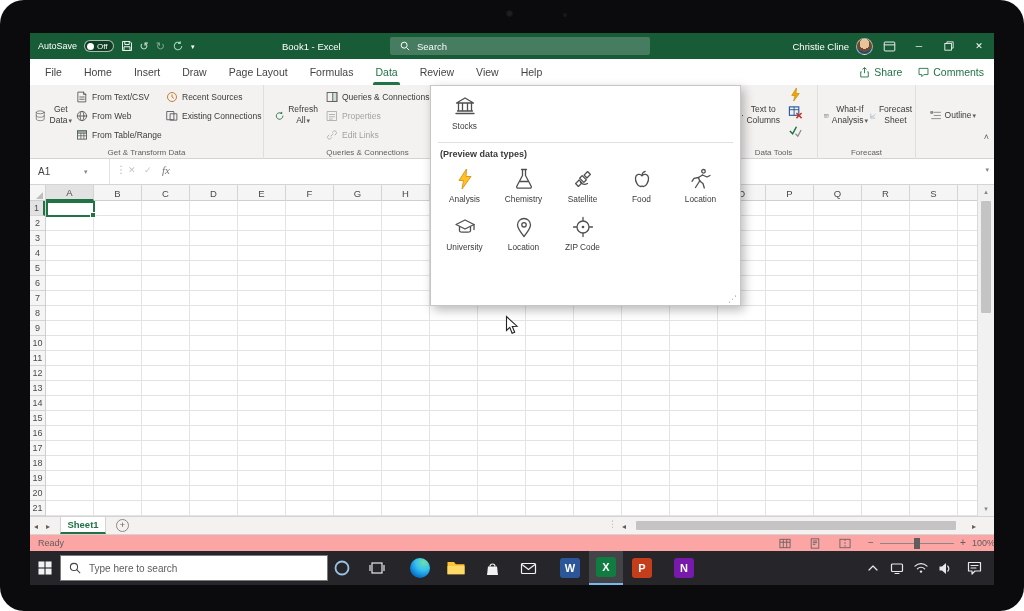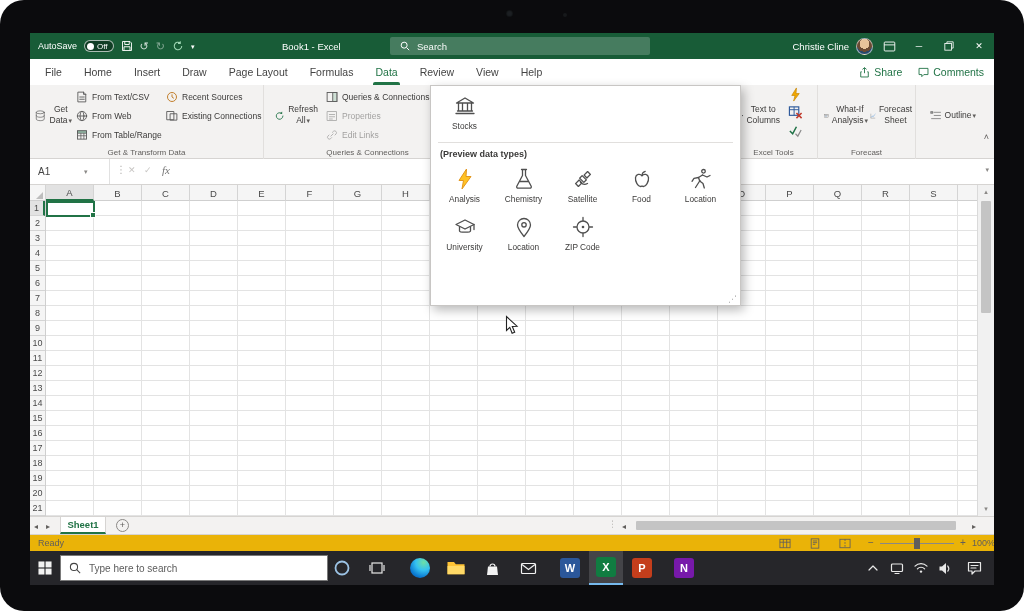--- a/index.html
+++ b/index.html
@@ -94,21 +94,21 @@
   
   .sheetbar{position:absolute;left:0;top:483px;width:964px;height:18px;background:#f3f2f1;border-top:1px solid #d6d4d2;font-size:9.5px}
   .snav{position:absolute;top:0;height:18px;display:flex;align-items:center;color:#605e5c;font-size:8px}
   .stab{position:absolute;left:30px;top:0;width:46px;height:17px;background:#fff;color:#217346;font-weight:700;display:flex;align-items:center;justify-content:center;border-left:1px solid #d6d4d2;border-right:1px solid #d6d4d2;border-bottom:2px solid #217346}
   .addsheet{position:absolute;left:86px;top:2px;width:13px;height:13px;border:1px solid #8a8886;border-radius:50%;display:flex;align-items:center;justify-content:center;color:#605e5c;font-size:9px;line-height:1}
   .sgrip{position:absolute;left:578px;top:2px;color:#b3b1af;font-size:9px;letter-spacing:-2px}
   .htrack{position:absolute;left:604px;top:4px;width:332px;height:9px;background:#f3f2f1}
   .hthumb{position:absolute;left:2px;top:0;width:320px;height:9px;background:#c4c4c4;border-radius:1px}
 
   
-  .statusbar{position:absolute;left:0;top:501px;width:964px;height:17px;background:#eab308;border-top:1px solid #d6d4d2;font-size:9px;color:#605e5c}
+  .statusbar{position:absolute;left:0;top:501px;width:964px;height:17px;background:#fca5a5;border-top:1px solid #d6d4d2;font-size:9px;color:#605e5c}
   .st-mode{position:absolute;left:8px;top:3px}
   .viewbtn{position:absolute;top:2px;width:18px;height:13px;display:flex;align-items:center;justify-content:center}
   .zminus{position:absolute;left:838px;top:2px;font-size:10px}
   .ztrack{position:absolute;left:850px;top:8px;width:74px;height:1px;background:#8a8886}
   .zthumb{position:absolute;left:884px;top:3px;width:6px;height:11px;background:#605e5c}
   .zplus{position:absolute;left:930px;top:2px;font-size:10px}
   .zpct{position:absolute;left:942px;top:3px}
 
   
   .taskbar{position:absolute;left:0;top:518px;width:964px;height:34px;background:#26262a}
@@ -309,21 +309,21 @@
           <svg width="15" height="15" viewBox="0 0 16 16">
               <rect x="1.5" y="2" width="10" height="9" fill="none" stroke="#2b579a" stroke-width="1.2"></rect>
               <path d="M1.5 5 h10 M6.5 2 v9" stroke="#2b579a" stroke-width="1"></path>
               <path d="M9 8.5 L14.5 14 M14.5 8.5 L9 14" stroke="#c0392b" stroke-width="1.6"></path>
             </svg>
           <svg width="15" height="15" viewBox="0 0 16 16">
               <path d="M2 8.5 L5 11.5 L9 4" stroke="#1e7145" fill="none" stroke-width="1.6"></path>
               <path d="M8 11.5 L10.5 14 L14 7.5" stroke="#8a8a8a" fill="none" stroke-width="1.3"></path>
             </svg>
         </div>
-        <span class="glabel">Excel Tools</span>
+        <span class="glabel">Data Tools</span>
       </div>
 
       <div class="rgroup" style="left:788px;width:98px">
         <div class="bbtn" style="left:6px;width:44px">
           <svg width="22" height="22" viewBox="0 0 22 22">
               <rect x="2" y="3" width="18" height="14" fill="none" stroke="#5a5a5a" stroke-width="1.2"></rect>
               <path d="M2 7.5 h18 M8 3 v14 M14 3 v14" stroke="#5a5a5a" stroke-width="1"></path>
               <path d="M5 13 l4-3 M9 13 l4-3" stroke="#2b7cd3" stroke-width="1.3"></path>
             </svg>
           <span class="blblw"><span class="blbl">What-If

